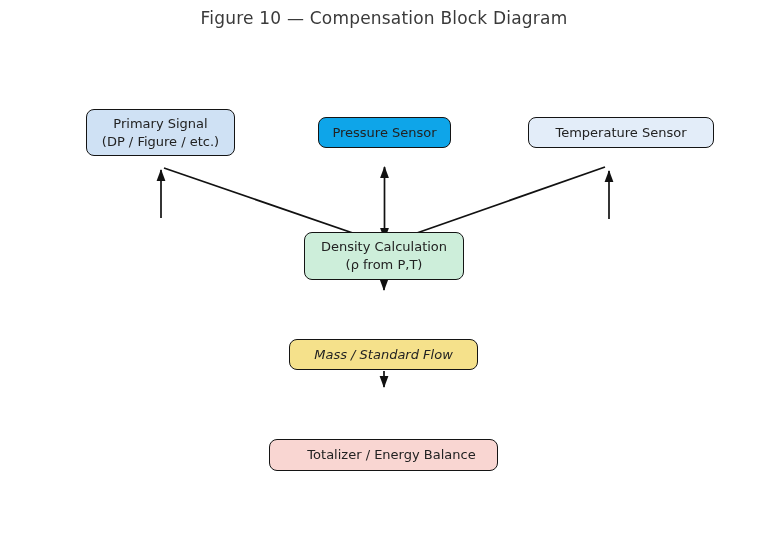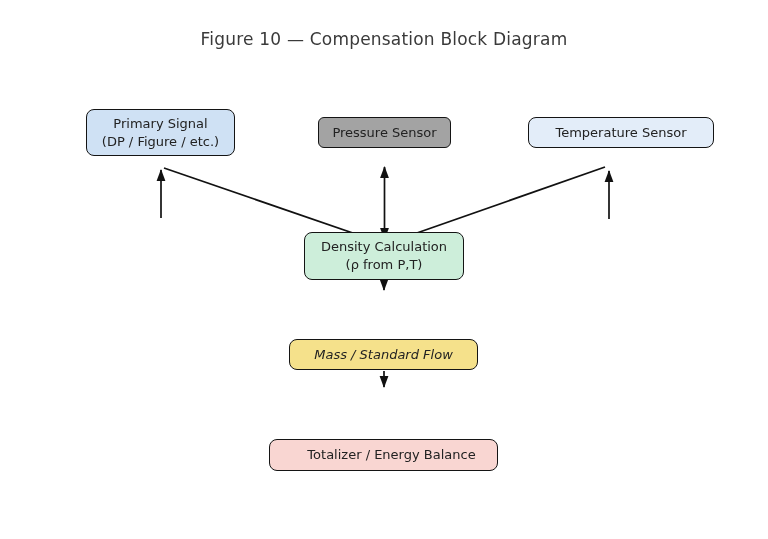--- a/index.html
+++ b/index.html
@@ -17,21 +17,20 @@
   }
   .fig-title {
     position: absolute;
     top: 8px;
     left: 0;
     width: 768px;
     text-align: center;
     font-size: 17px;
     color: #3a3a3a;
     letter-spacing: 0.2px;
-    margin-top: 21px;
   }
   .arrow-layer {
     position: absolute;
     top: 0;
     left: 0;
     width: 768px;
     height: 539px;
     pointer-events: none;
   }
   .arrow-layer line, .arrow-layer path.edge {
@@ -81,21 +80,21 @@
     <line x1="609" y1="219" x2="609" y2="171" marker-end="url(#ah)"></line>
     <line x1="384" y1="280" x2="384" y2="290" marker-end="url(#ah)"></line>
     <line x1="384" y1="371" x2="384" y2="387" marker-end="url(#ah)"></line>
   </svg>
 
   <div class="node node-primary" style="background-color: rgb(207, 225, 244);">
     <span>Primary Signal</span>
     <span>(DP / Figure / etc.)</span>
   </div>
 
-  <div class="node node-pressure" style="background-color: #a3a3a3; border-radius: 6px;">
+  <div class="node node-pressure" style="background-color: #0ea5e9;">
     <span>Pressure Sensor</span>
   </div>
 
   <div class="node node-temperature" style="background-color: rgb(227, 237, 249);">
     <span>Temperature Sensor</span>
   </div>
 
   <div class="node node-density" style="background-color: rgb(205, 238, 218);">
     <span>Density Calculation</span>
     <span>(ρ from P,T)</span>

